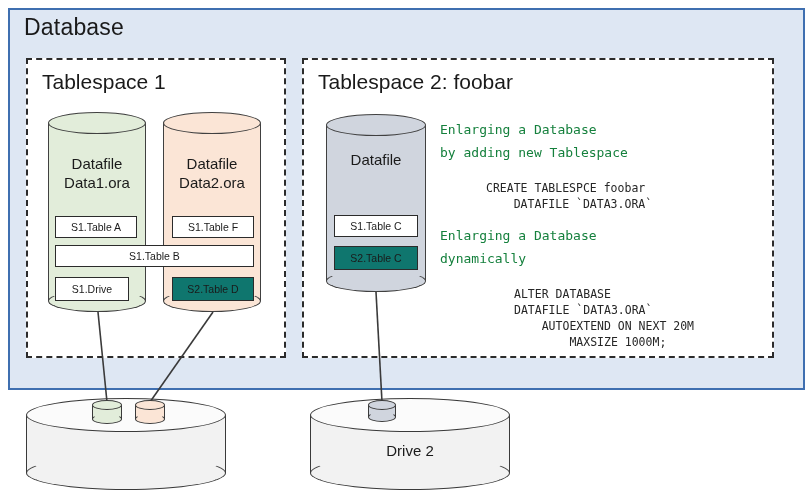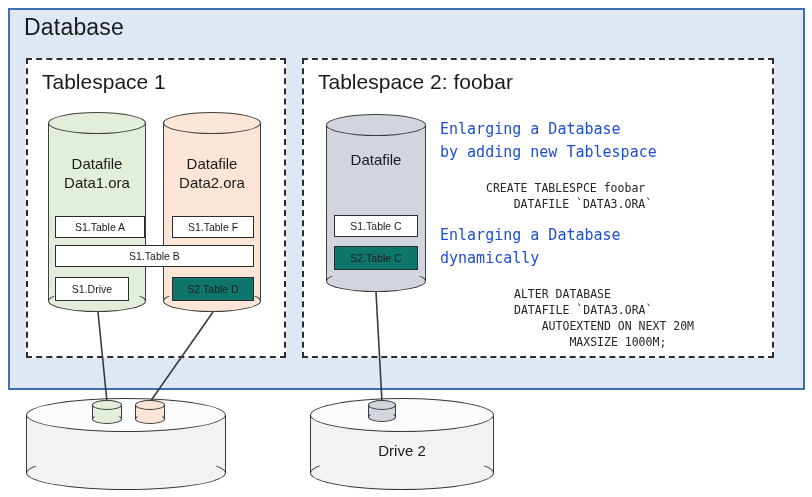--- a/index.html
+++ b/index.html
@@ -56,32 +56,32 @@
 
   
   .chip{
     position:absolute;background:#ffffff;border:1.2px solid #2b2b2b;
     box-sizing:border-box;font-size:10.5px;color:#1a1a1a;
     display:flex;align-items:center;justify-content:center;
     white-space:nowrap;
   }
   .chip.highlight{background:#0f766e;}
 
-  #chip-a{left:55px;top:216px;width:90px;height:22px;}
+  #chip-a{left:55px;top:216px;width:82px;height:22px;}
   #chip-f{left:172px;top:216px;width:82px;height:22px;}
   #chip-b{left:55px;top:245px;width:199px;height:22px;z-index:5;}
   #chip-index{left:55px;top:277px;width:74px;height:24px;}
   #chip-d{left:172px;top:277px;width:82px;height:24px;}
   #chip-c1{left:334px;top:215px;width:84px;height:22px;}
   #chip-c2{left:334px;top:246px;width:84px;height:24px;}
 
   
   .head-mono{
     position:absolute;font-family:"DejaVu Sans Mono","Liberation Mono",monospace;
-    font-size:15px;line-height:23px;color:#1d4ed8;white-space:pre;
+    font-size:13px;line-height:23px;color:#15803d;white-space:pre;
   }
   .sql-mono{
     position:absolute;font-family:"DejaVu Sans Mono","Liberation Mono",monospace;
     font-size:11.5px;line-height:16px;color:#262626;white-space:pre;
   }
   #headline-1{left:440px;top:118px;}
   #sql-1{left:486px;top:180px;}
   #headline-2{left:440px;top:224px;}
   #sql-2{left:498px;top:286px;margin-left:16px;}
 
@@ -98,21 +98,21 @@
   .drive .d-bot{
     position:absolute;left:0;bottom:0;width:100%;height:34px;background:#f2f2f2;
     border:1.4px solid #3a3a3a;border-radius:50%;box-sizing:border-box;
     border-top-color:transparent;
   }
   .drive .d-label{
     position:absolute;left:0;width:100%;text-align:center;top:44px;
     font-size:15px;color:#1a1a1a;
   }
   #drive-1{left:26px;top:398px;width:200px;height:92px;}
-  #drive-2{left:310px;top:398px;width:184px;height:92px;text-decoration:underline;}
+  #drive-2{left:310px;top:398px;width:200px;height:92px;text-decoration:underline;}
 
   
   .mini{position:absolute;z-index:6;}
   .mini .m-body{position:absolute;left:0;right:0;top:5px;bottom:5px;
     border-left:1.1px solid #3a3a3a;border-right:1.1px solid #3a3a3a;}
   .mini .m-top{position:absolute;left:0;top:0;width:100%;height:10px;
     border:1.1px solid #3a3a3a;border-radius:50%;box-sizing:border-box;}
   .mini .m-bot{position:absolute;left:0;bottom:0;width:100%;height:10px;
     border:1.1px solid #3a3a3a;border-radius:50%;box-sizing:border-box;
     border-top-color:transparent;}

